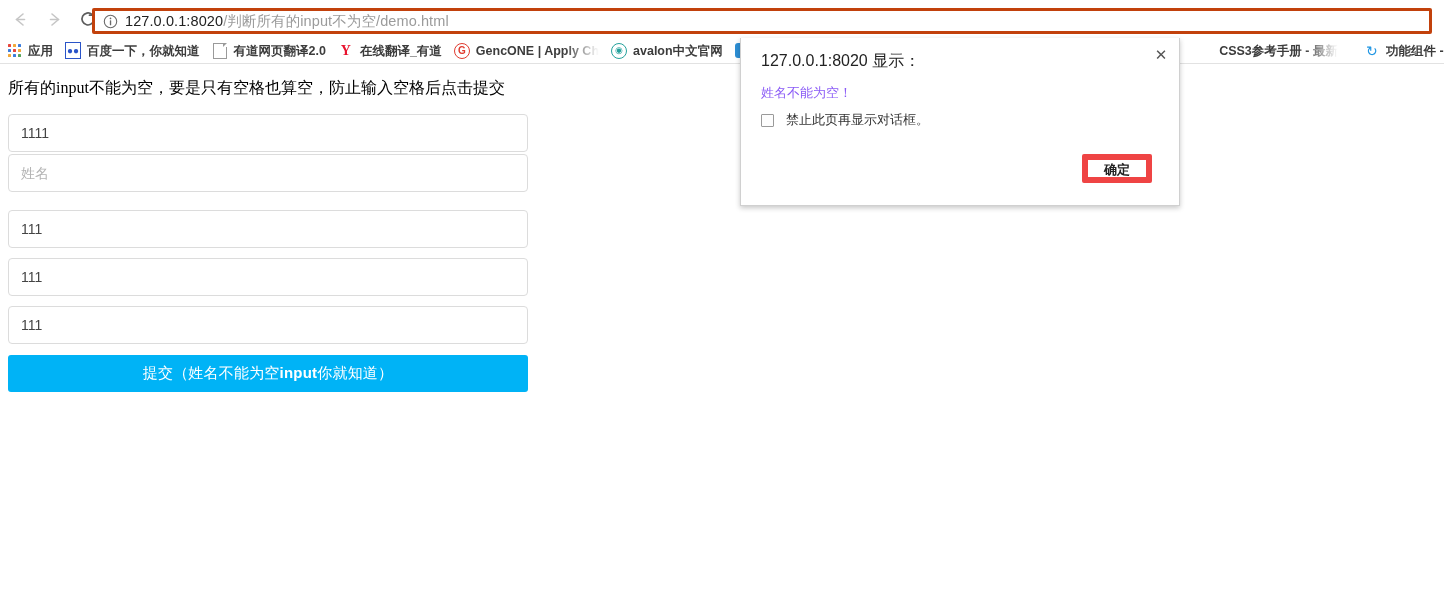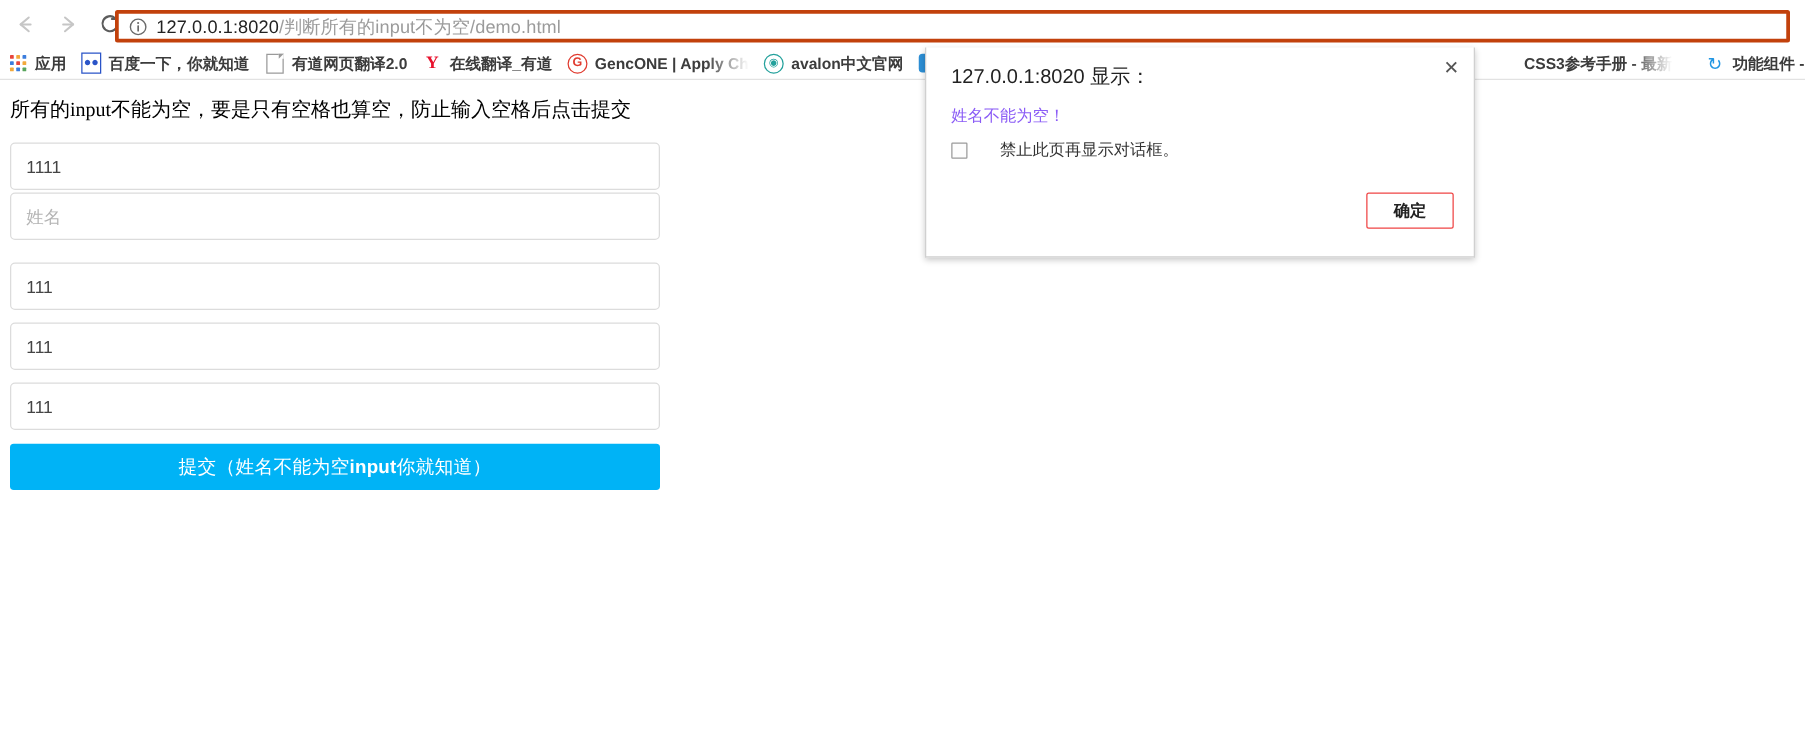--- a/index.html
+++ b/index.html
@@ -293,31 +293,31 @@
   #suppress-checkbox {
     width: 13px;
     height: 13px;
     border: 1px solid #9a9a9a;
     background: #fdfdfd;
     border-radius: 1px;
     box-sizing: border-box;
     flex: 0 0 13px;
   }
   #suppress-label {
-    margin-left: 26px;
+    margin-left: 12px;
     font-size: 13px;
     color: #333333;
   }
   #dialog-ok {
     position: absolute;
-    right: 16px;
+    right: 27px;
     bottom: 22px;
     width: 70px;
     height: 29px;
-    border: 1px solid #ef4444;
+    border: 6px solid #ef4444;
     border-radius: 2px;
     background: #ffffff;
     color: #222222;
     font-size: 13px;
     font-weight: bold;
     font-family: "Liberation Sans", sans-serif;
     cursor: pointer;
   }
 </style>
 </head>

